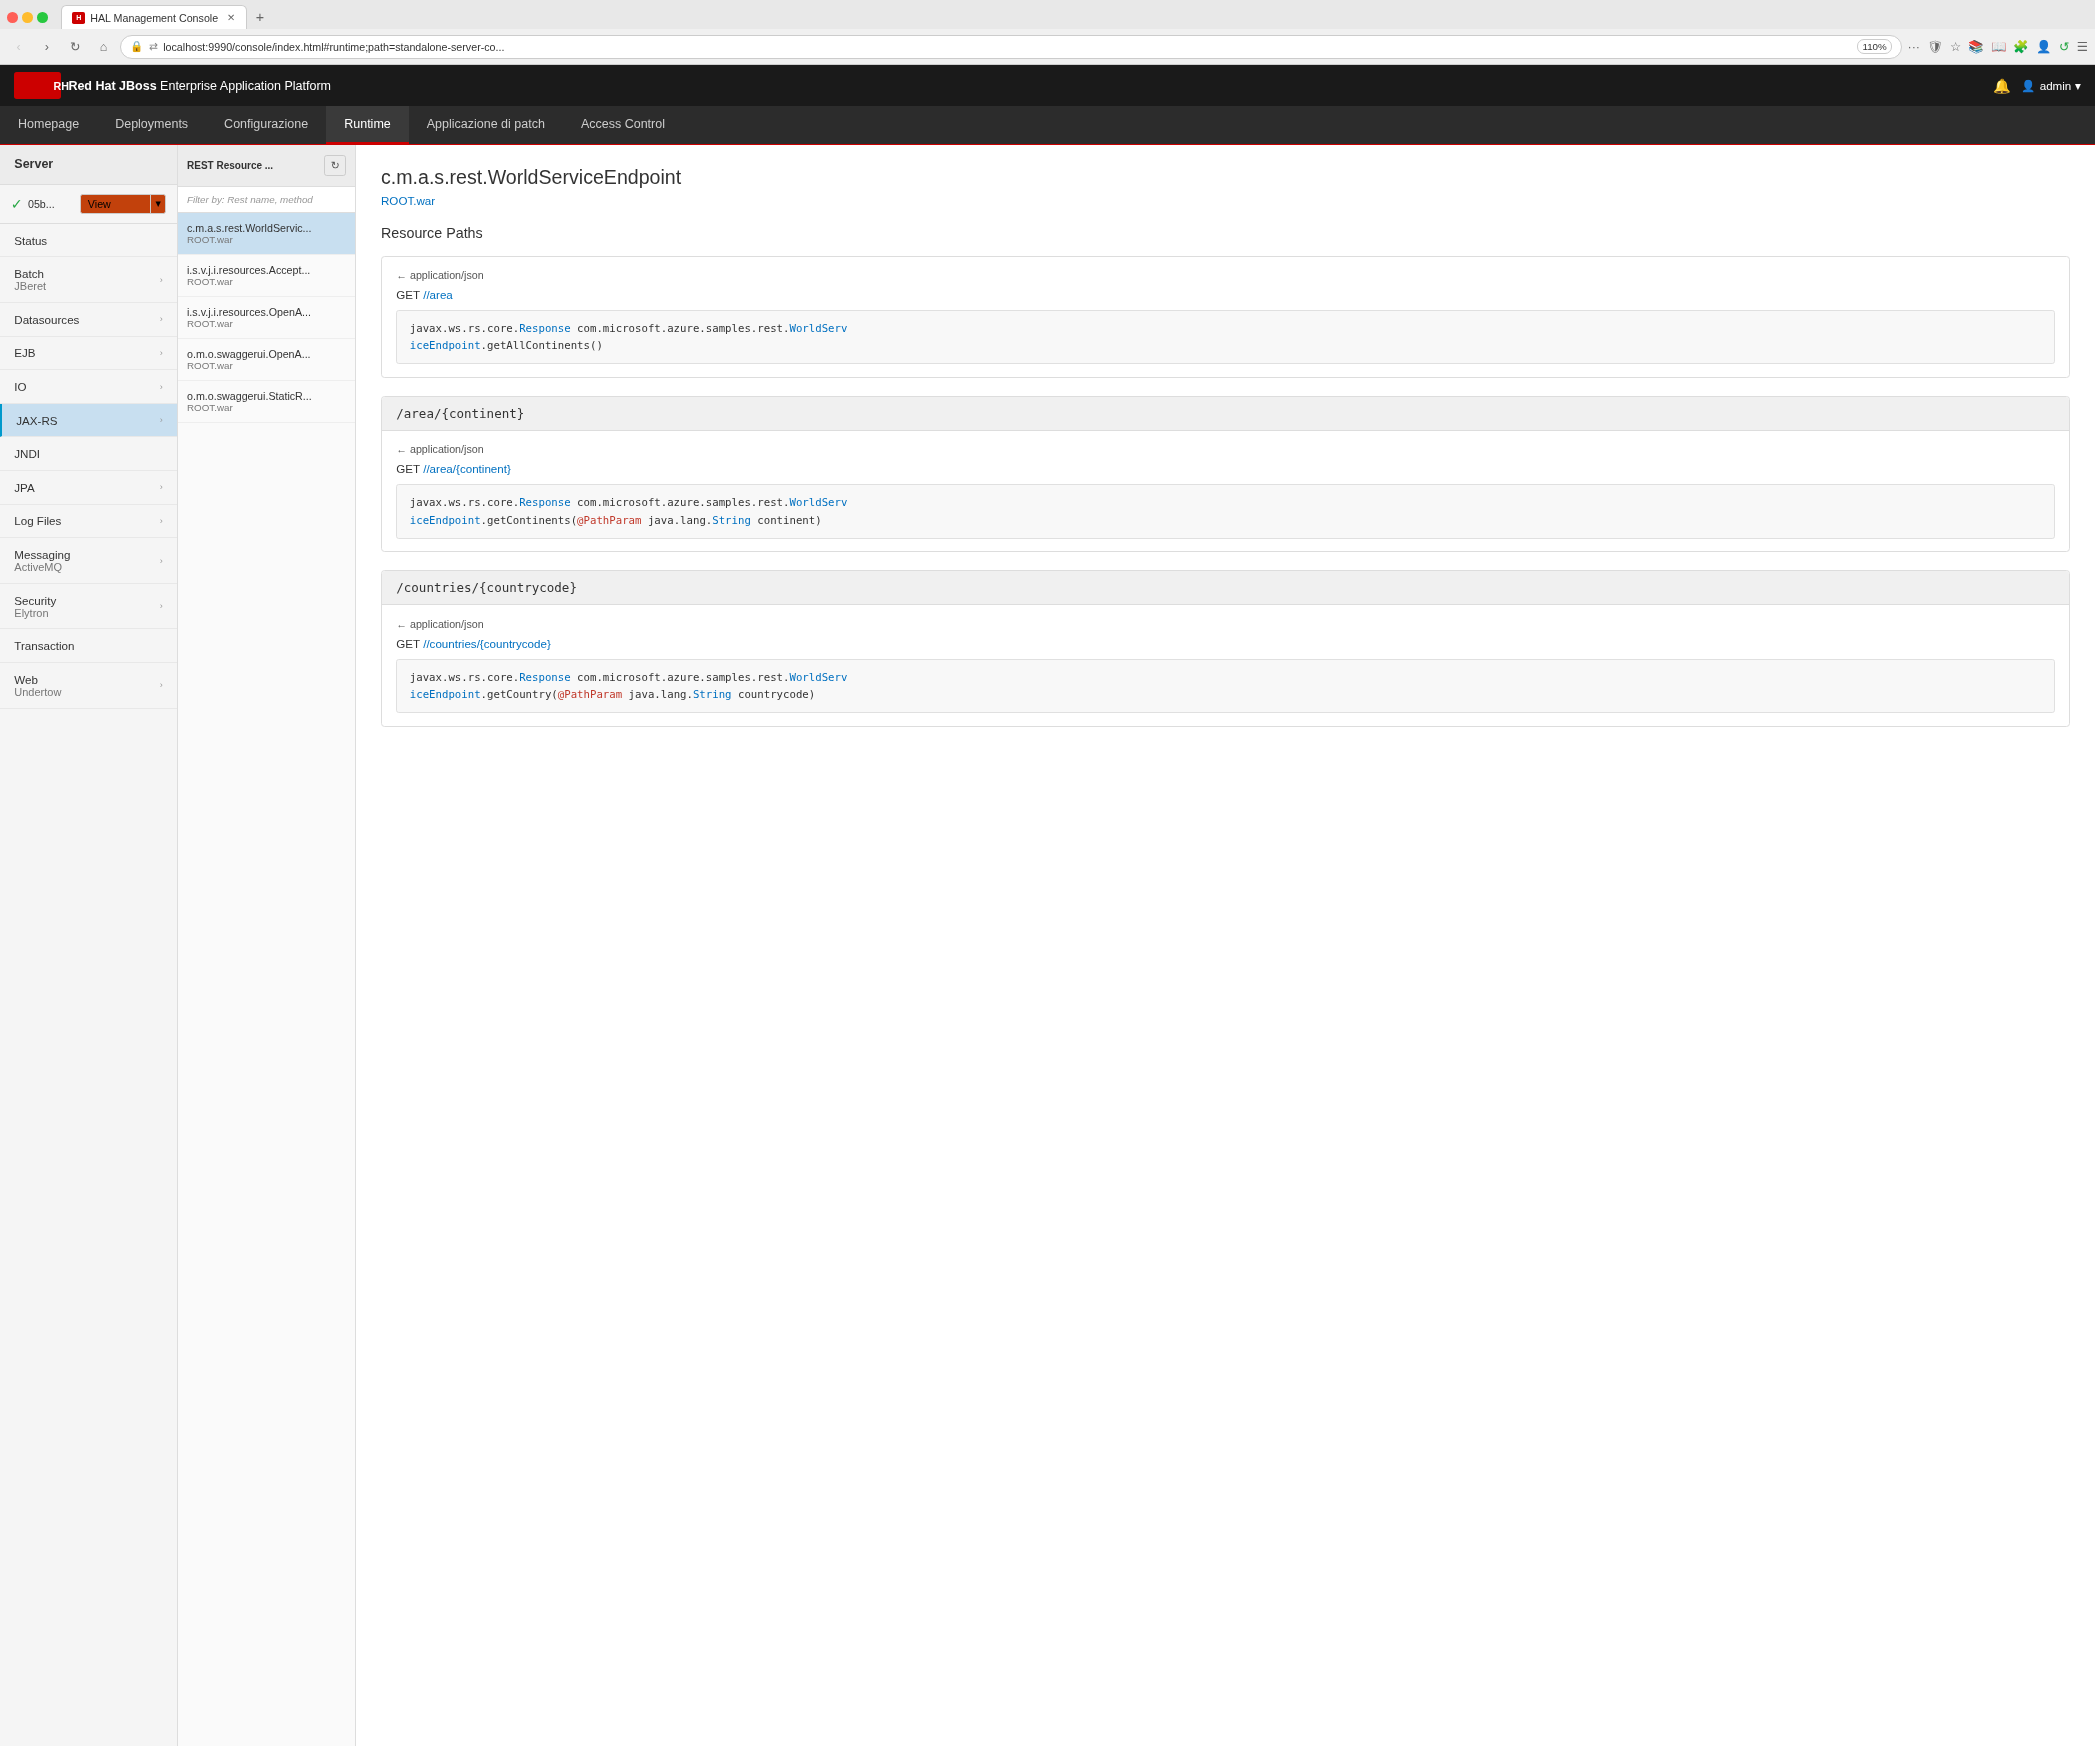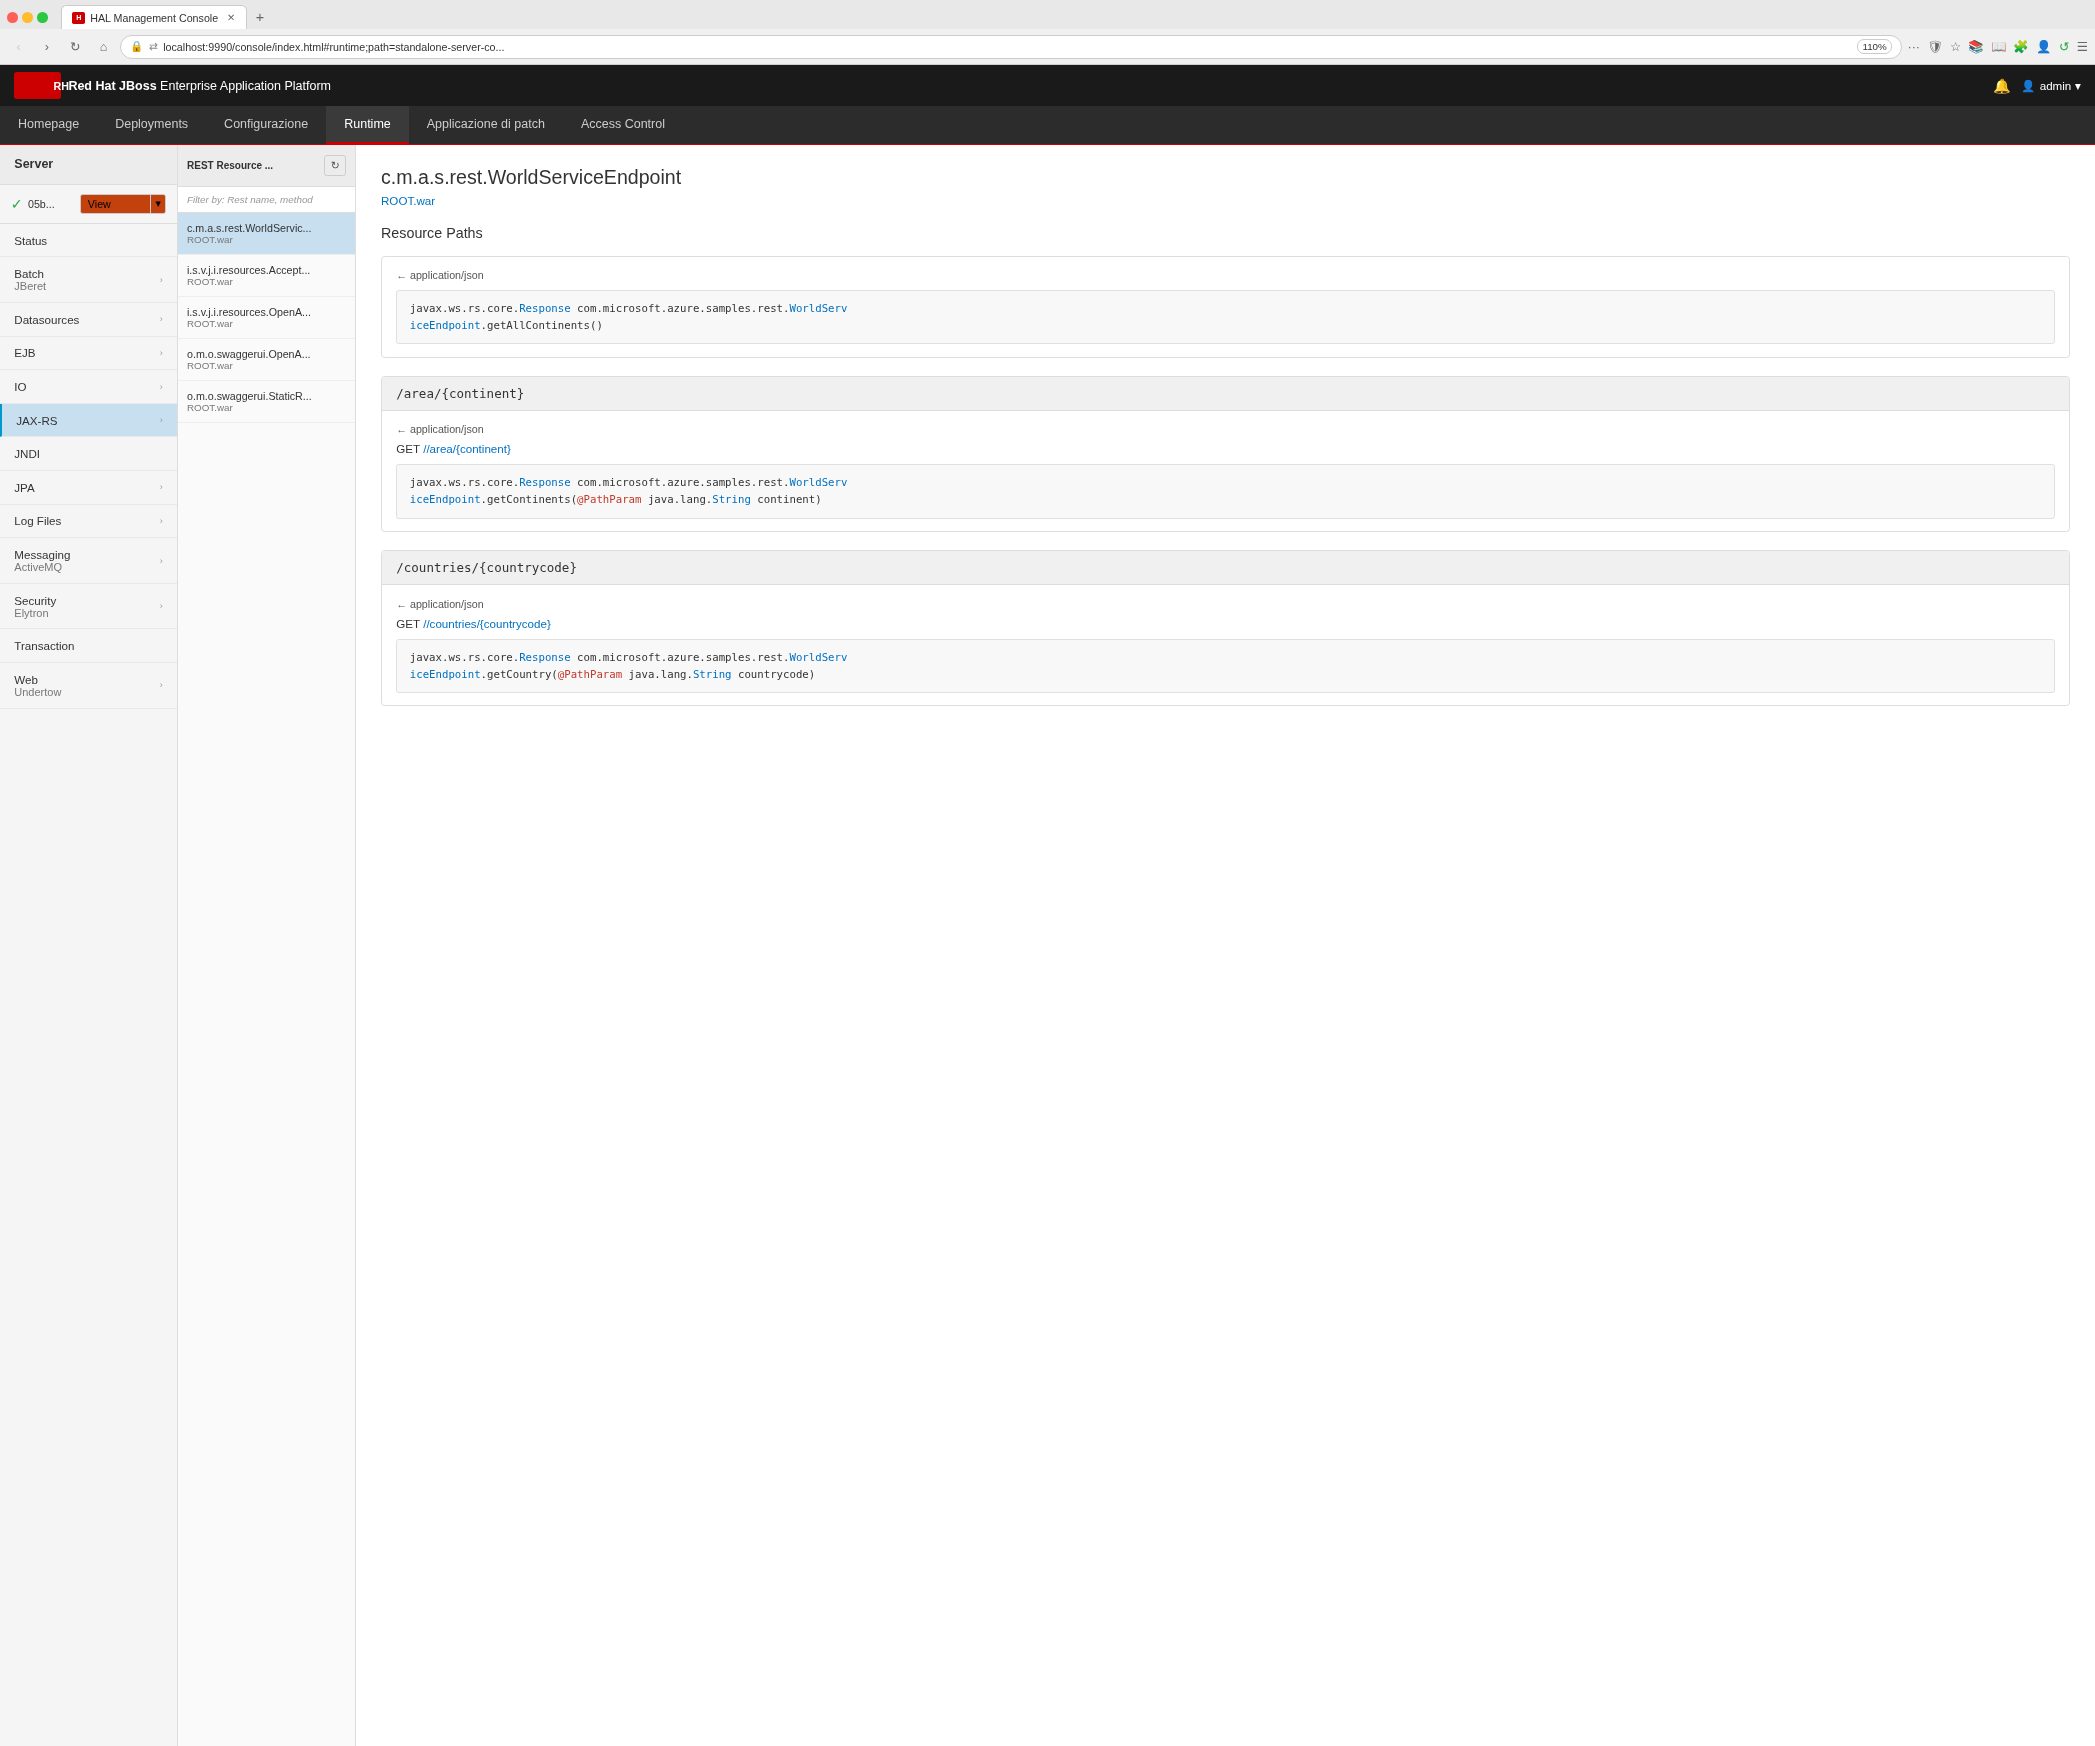--- a/index.html
+++ b/index.html
@@ -359,20 +359,24 @@
     <h1 class="endpoint-title">c.m.a.s.rest.WorldServiceEndpoint</h1>
     <a class="endpoint-link">ROOT.war</a>
 
     <h2 class="section-title">Resource Paths</h2>
 
     <div class="path-card">
       <div class="path-body">
         <div class="path-mime">
           <span>← application/json</span>
         </div>
+        <div>
+          <span class="get-label">GET </span>
+          <a class="get-link">//area</a>
+        </div>
         <div class="code-block">
           <span>javax.ws.rs.core.</span><span class="code-blue">Response</span><span> com.microsoft.azure.samples.rest.</span><span class="code-blue">WorldServ</span><br>
           <span class="code-blue">iceEndpoint</span><span>.getAllContinents()</span>
         </div>
       </div>
     </div>
 
     <div class="path-card">
       <div class="path-header">
         <span>/area/{continent}</span>

